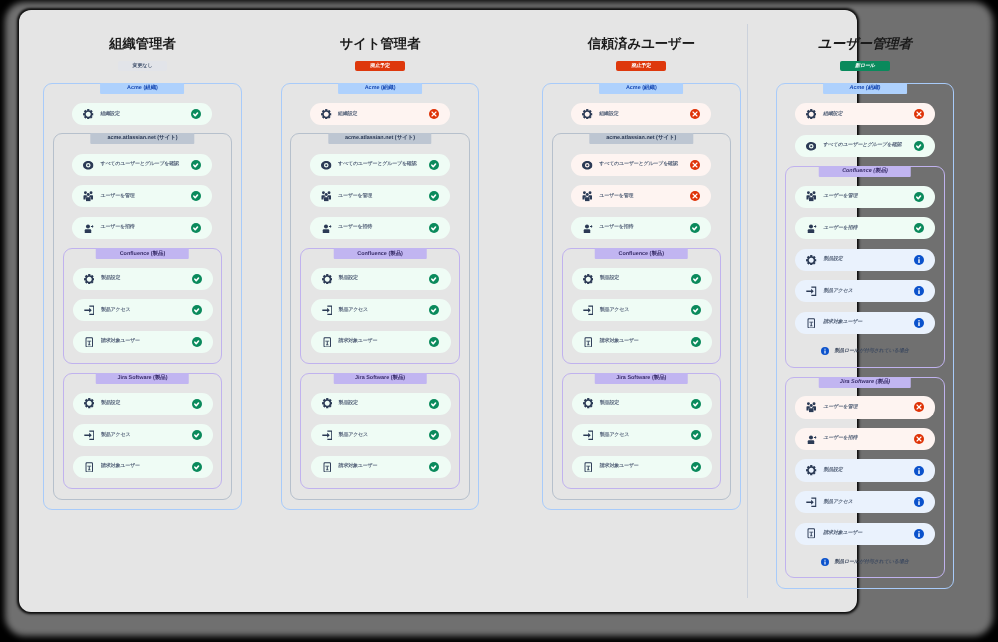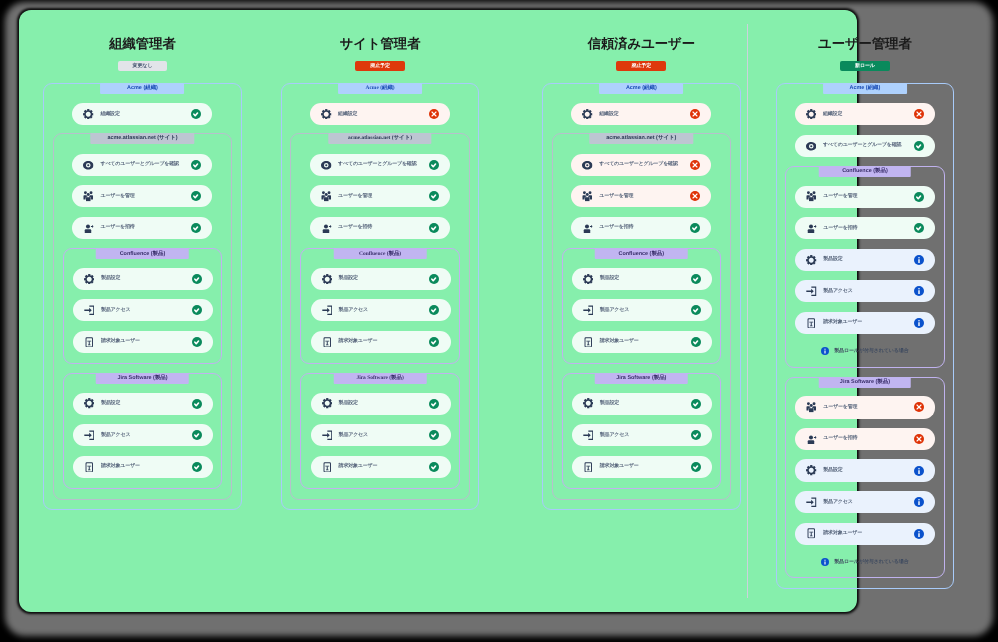--- a/index.html
+++ b/index.html
@@ -9,29 +9,29 @@
     font-family:"Liberation Sans", sans-serif;
     -webkit-font-smoothing:antialiased;
     text-rendering:geometricPrecision;
   }
   .glow-ring{
     position:absolute; left:5px; top:2px; width:988px; height:634px;
     border-radius:20px; background:#fff; opacity:0.44; filter:blur(3px);
   }
   .page {
     position:absolute; left:19px; top:10px; width:838px; height:602px;
-    background:#86efac; border-radius:12px;
+    background:#e5e5e5; border-radius:12px;
     box-shadow:0 0 2.5px 1.5px rgba(0,0,0,0.92);
   }
   .sep{ position:absolute; left:728px; top:14px; width:1px; height:574px; background:#ccd2dc; }
   .col { position:absolute; top:0; width:198.6px; }
   .col0{ left:24.2px; }
-  .col1{ left:261.8px;font-family:Liberation Serif, serif; }
+  .col1{ left:261.8px; }
   .col2{ left:523px; }
-  .col3{ left:756.5px; width:178.9px; }
+  .col3{ left:756.5px; width:178.9px;font-style:italic; }
 
   .col-title{
     text-align:center; font-weight:700; color:#1b1b1b;
     font-size:13.3px; line-height:13.3px; margin-top:26.5px;
   }
   .badge-wrap{ display:flex; justify-content:center; margin-top:11.5px; }
   .badge{
     font-size:5px; line-height:5px; padding:3px 15px; border-radius:2px; height:9.8px;
     font-weight:700; white-space:nowrap; letter-spacing:-0.1px;
   }

